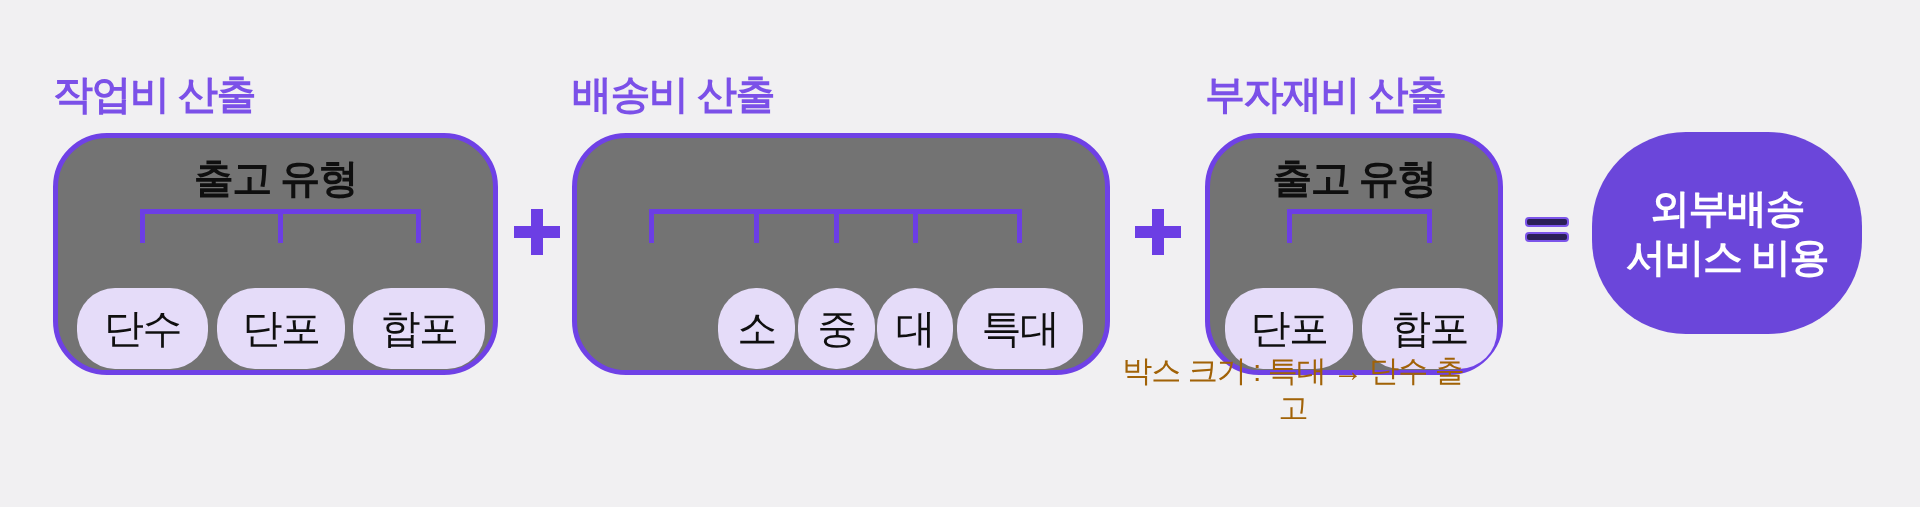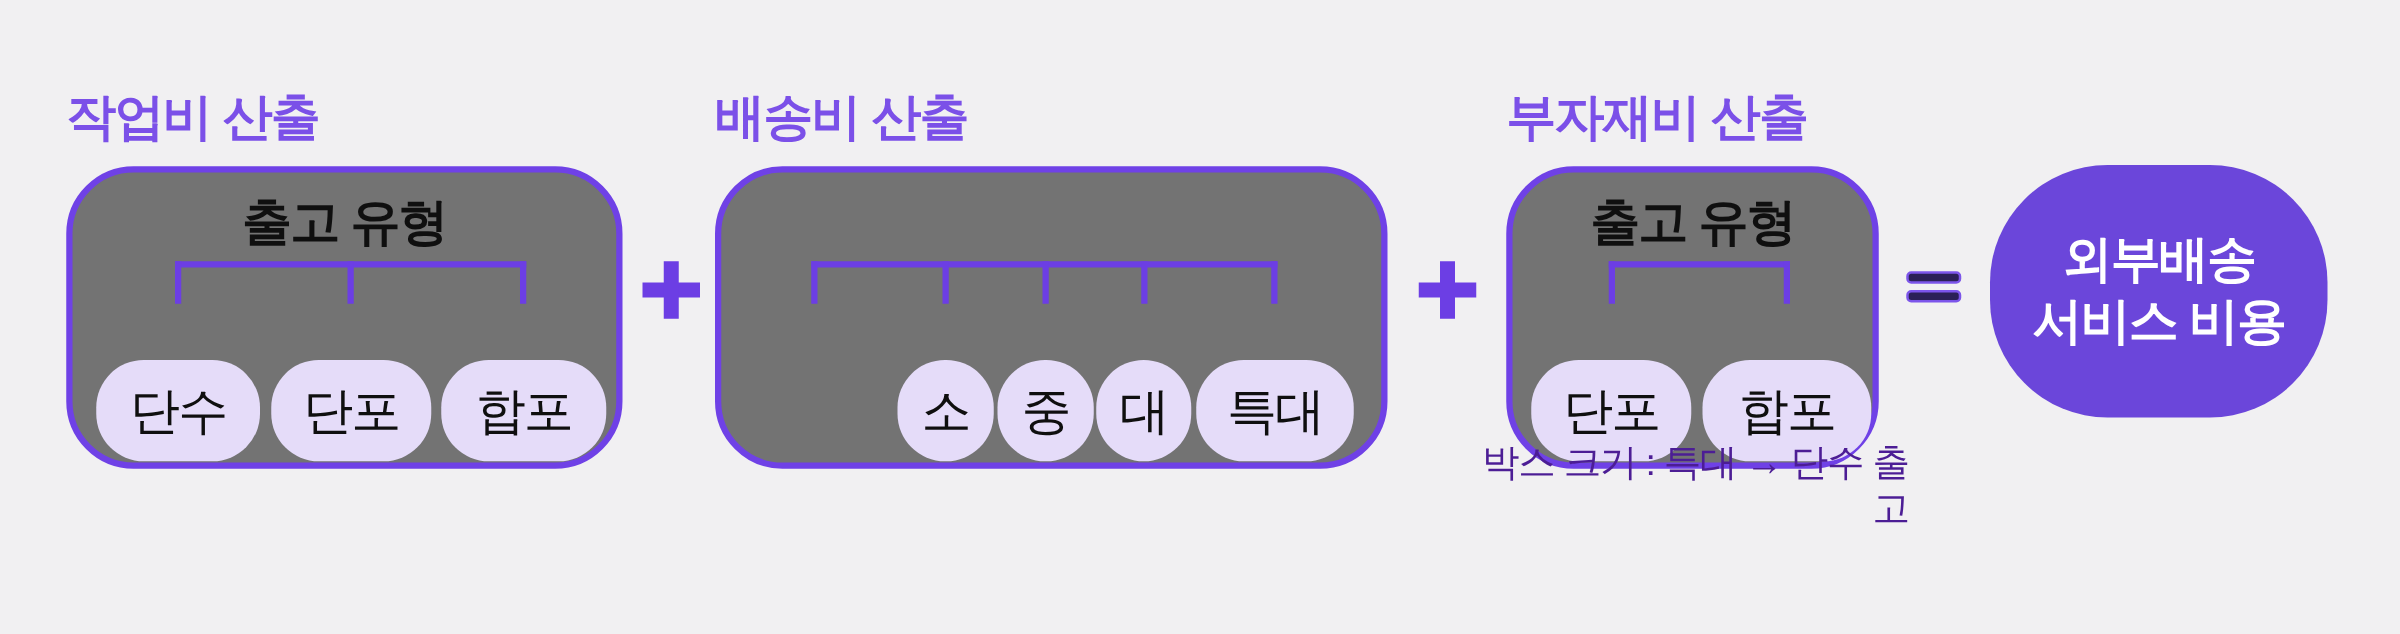--- a/index.html
+++ b/index.html
@@ -40,22 +40,22 @@
   }
   .ebar + .ebar { margin-top:5px; }
   .result-blob {
     position:absolute; left:1592px; top:132px; width:270px; height:202px;
     background:#6b46da; border-radius:94px;
     display:flex; flex-direction:column; align-items:center; justify-content:center;
     color:#ffffff; font-size:40px; font-weight:800; line-height:49px;
     letter-spacing:-1.5px; text-align:center;
   }
   .note {
-    position:absolute; left:1167px; top:352px; width:360px;
-    text-align:right; color:#4c1d95; font-size:30px; font-weight:500;
+    position:absolute; left:1113px; top:352px; width:360px;
+    text-align:center; color:#a16207; font-size:30px; font-weight:500;
     line-height:37px; letter-spacing:-1px;
   }
   .note .note-line2 { padding-right:14px; }
 </style>
 </head>
 <body>
 
 <div class="stage">
 
   <div class="group-title" style="left:53px; width:445px;">작업비 산출</div>

